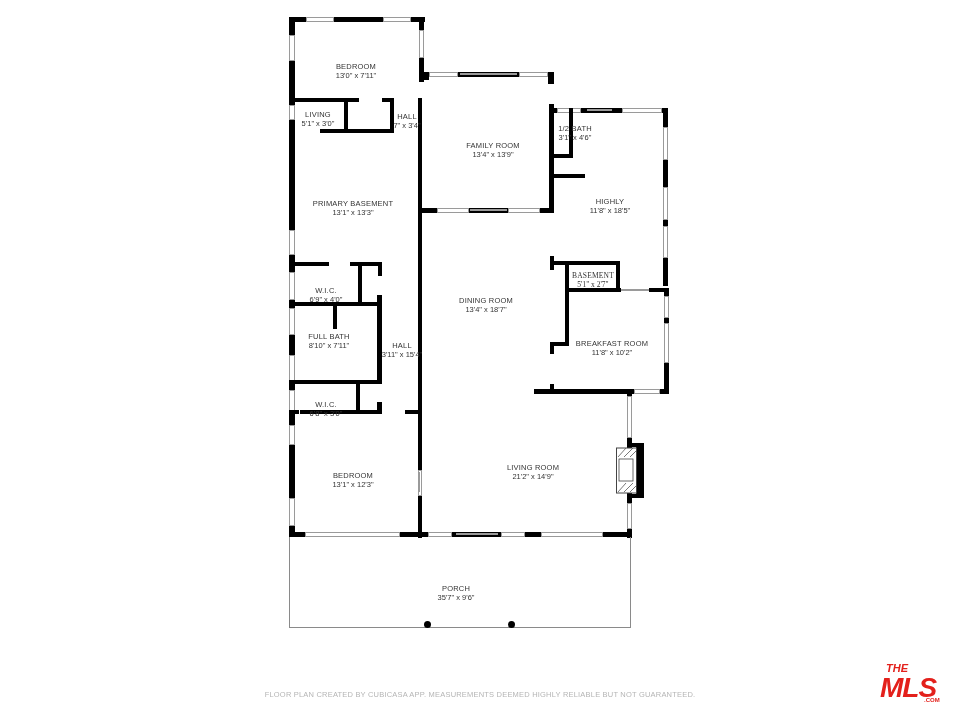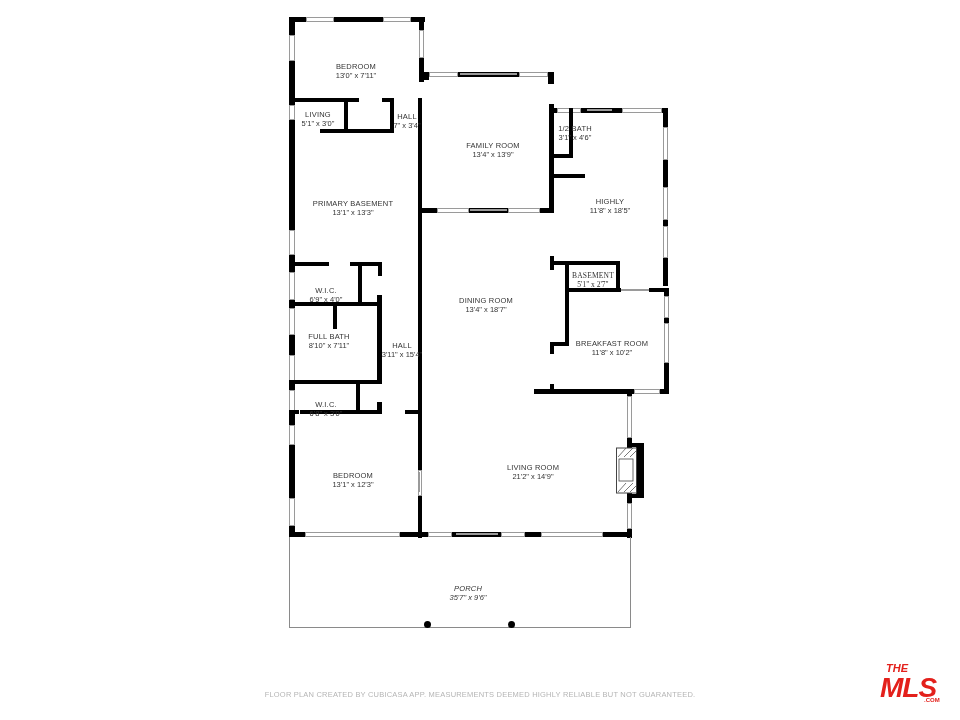--- a/index.html
+++ b/index.html
@@ -189,21 +189,21 @@
       <span class="d">6'8" x 3'0"</span>
     </div>
   <div class="lbl" style="left:353px;top:471px;">
       <span class="n">BEDROOM</span>
       <span class="d">13'1" x 12'3"</span>
     </div>
   <div class="lbl" style="left:517px;top:463px;margin-left:16px;">
       <span class="n">LIVING ROOM</span>
       <span class="d">21'2" x 14'9"</span>
     </div>
-  <div class="lbl" style="left:468px;top:584px;font-style:italic;">
+  <div class="lbl" style="left:456px;top:584px;">
       <span class="n">PORCH</span>
       <span class="d">35'7" x 9'6"</span>
     </div>
 </div>
 
 <div class="footer">FLOOR PLAN CREATED BY CUBICASA APP. MEASUREMENTS DEEMED HIGHLY RELIABLE BUT NOT GUARANTEED.</div>
 
 <svg class="logo" viewBox="0 0 66 46">
   <text x="8" y="12" font-family="Liberation Sans, sans-serif" font-weight="bold" font-style="italic" font-size="11" fill="#e3201b">THE</text>
   <text x="2" y="37" font-family="Liberation Sans, sans-serif" font-weight="bold" font-style="italic" font-size="28" fill="#e3201b" letter-spacing="-1">MLS</text>

